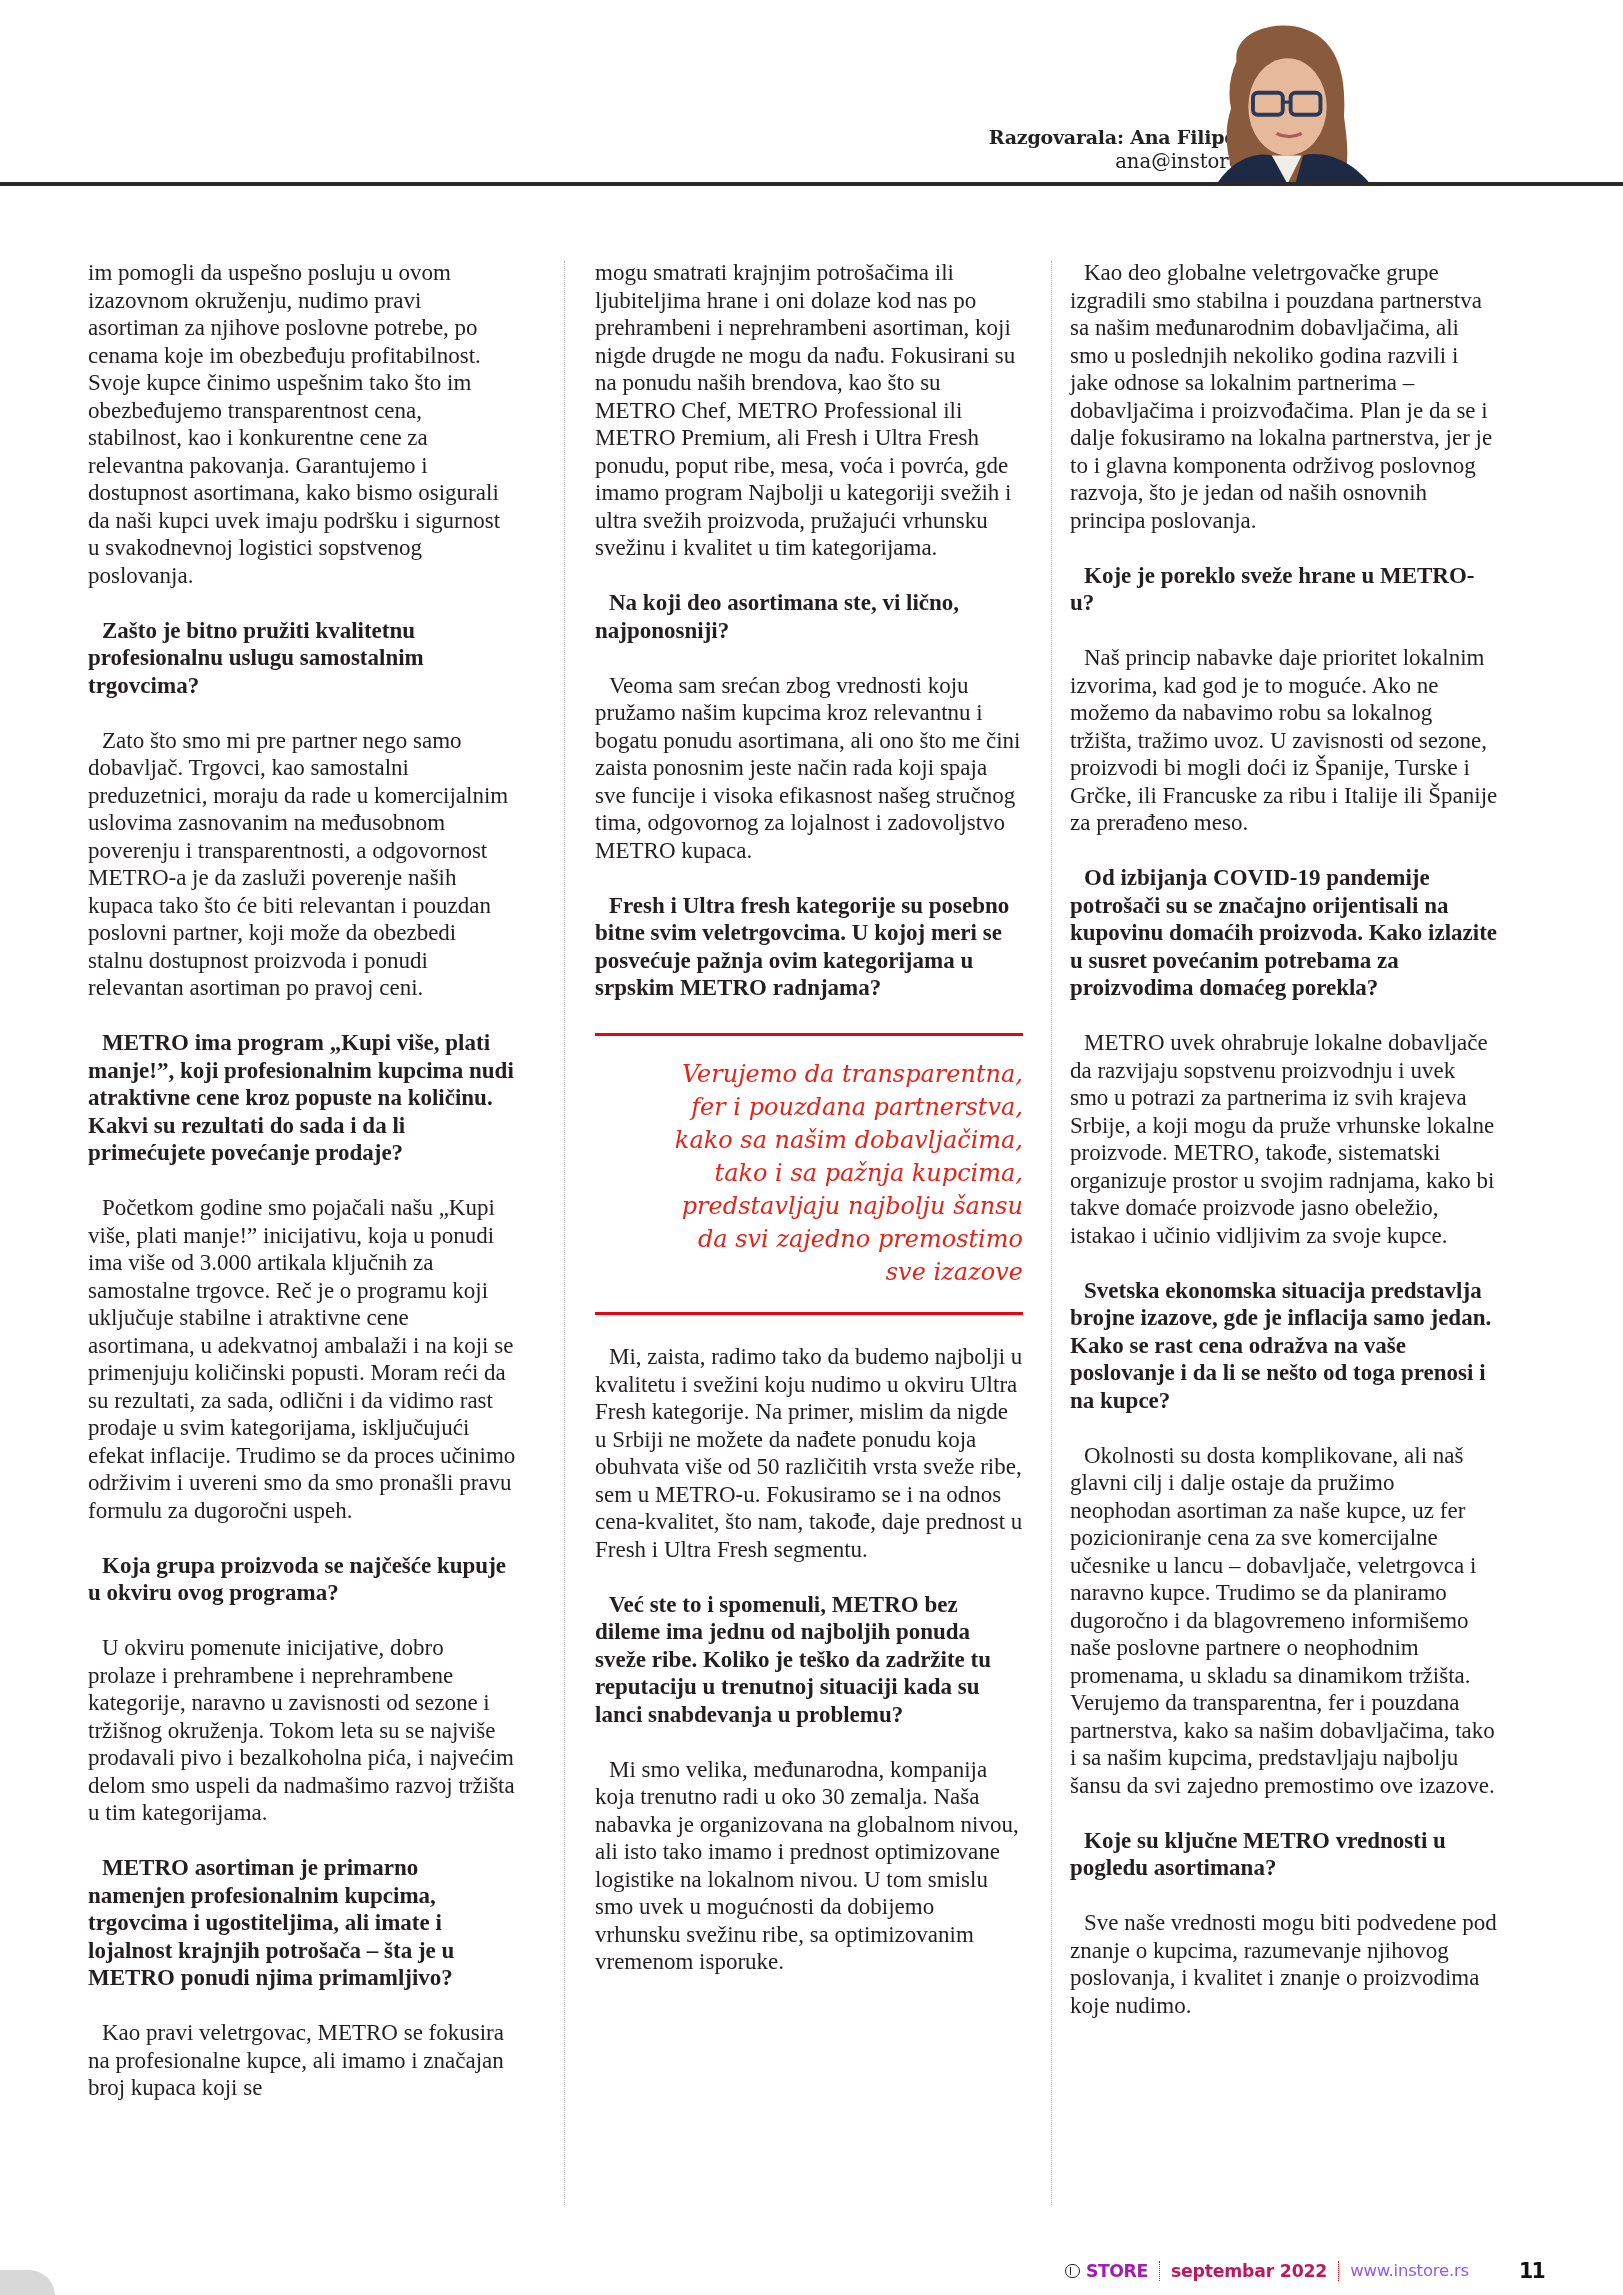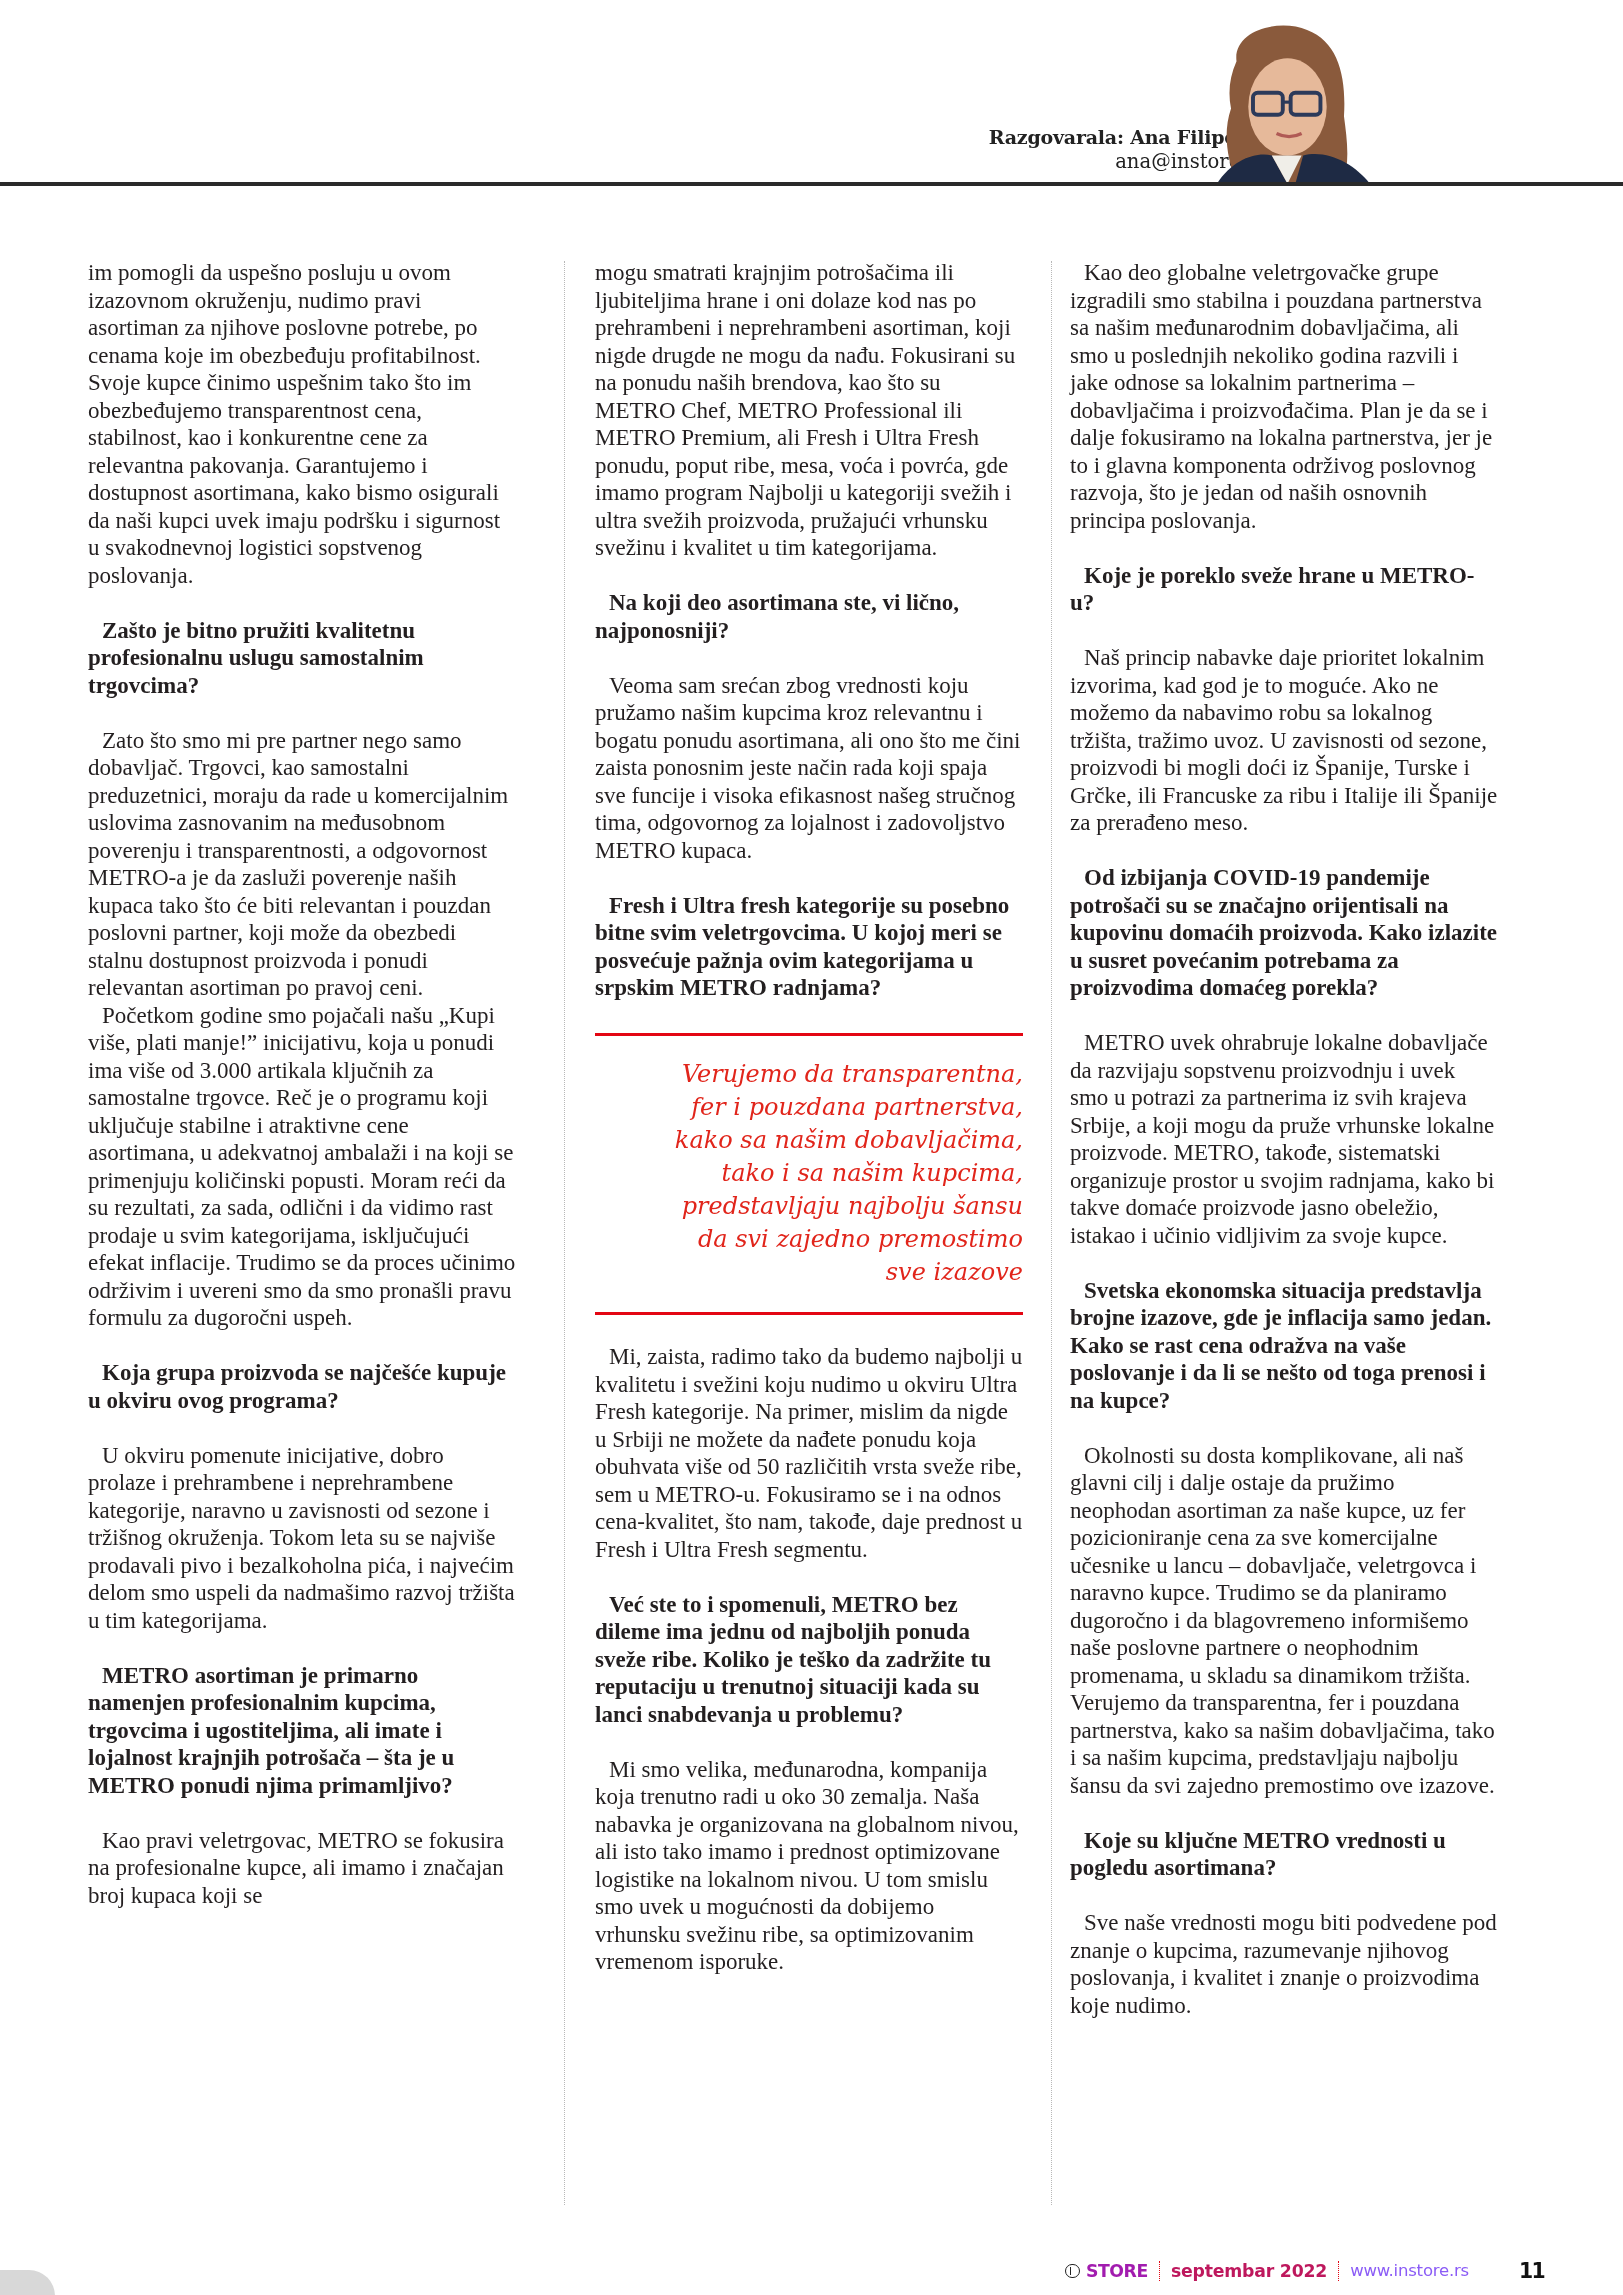--- a/index.html
+++ b/index.html
@@ -75,37 +75,38 @@
 
 <div class="edge-shape" style="top:2270px;height:26px;width:55px;background:#d8d8d8;border-top-right-radius:31px;"></div>
 
 <div class="divider divider-1"></div>
 <div class="divider divider-2"></div>
 
 <div class="col col-1">
   <p>im pomogli da uspešno posluju u ovom izazovnom okruženju, nudimo pravi asortiman za njihove poslovne potrebe, po cenama koje im obezbeđuju profitabilnost. Svoje kupce činimo uspešnim tako što im obezbeđujemo transparentnost cena, stabilnost, kao i konkurentne cene za relevantna pakovanja. Garantujemo i dostupnost asortimana, kako bismo osigurali da naši kupci uvek imaju podršku i sigurnost u svakodnevnoj logistici sopstvenog poslovanja.</p>
   <p class="q">Zašto je bitno pružiti kvalitetnu profesionalnu uslugu samostalnim trgovcima?</p>
   <p class="indent">Zato što smo mi pre partner nego samo dobavljač. Trgovci, kao samostalni preduzetnici, moraju da rade u komercijalnim uslovima zasnovanim na međusobnom poverenju i transparentnosti, a odgovornost METRO-a je da zasluži poverenje naših kupaca tako što će biti relevantan i pouzdan poslovni partner, koji može da obezbedi stalnu dostupnost proizvoda i ponudi relevantan asortiman po pravoj ceni.</p>
+  <p class="q">METRO ima program „Kupi više, plati manje!”, koji profesionalnim kupcima nudi atraktivne cene kroz popuste na količinu. Kakvi su rezultati do sada i da li primećujete povećanje prodaje?</p>
   <p class="indent">Početkom godine smo pojačali našu „Kupi više, plati manje!” inicijativu, koja u ponudi ima više od 3.000 artikala ključnih za samostalne trgovce. Reč je o programu koji uključuje stabilne i atraktivne cene asortimana, u adekvatnoj ambalaži i na koji se primenjuju količinski popusti. Moram reći da su rezultati, za sada, odlični i da vidimo rast prodaje u svim kategorijama, isključujući efekat inflacije. Trudimo se da proces učinimo održivim i uvereni smo da smo pronašli pravu formulu za dugoročni uspeh.</p>
   <p class="q">Koja grupa proizvoda se najčešće kupuje u okviru ovog programa?</p>
   <p class="indent">U okviru pomenute inicijative, dobro prolaze i prehrambene i neprehrambene kategorije, naravno u zavisnosti od sezone i tržišnog okruženja. Tokom leta su se najviše prodavali pivo i bezalkoholna pića, i najvećim delom smo uspeli da nadmašimo razvoj tržišta u tim kategorijama.</p>
   <p class="q">METRO asortiman je primarno namenjen profesionalnim kupcima, trgovcima i ugostiteljima, ali imate i lojalnost krajnjih potrošača – šta je u METRO ponudi njima primamljivo?</p>
   <p class="indent">Kao pravi veletrgovac, METRO se fokusira na profesionalne kupce, ali imamo i značajan broj kupaca koji se</p>
 </div>
 
 <div class="col col-2">
   <p>mogu smatrati krajnjim potrošačima ili ljubiteljima hrane i oni dolaze kod nas po prehrambeni i neprehrambeni asortiman, koji nigde drugde ne mogu da nađu. Fokusirani su na ponudu naših brendova, kao što su METRO Chef, METRO Professional ili METRO Premium, ali Fresh i Ultra Fresh ponudu, poput ribe, mesa, voća i povrća, gde imamo program Najbolji u kategoriji svežih i ultra svežih proizvoda, pružajući vrhunsku svežinu i kvalitet u tim kategorijama.</p>
   <p class="q">Na koji deo asortimana ste, vi lično, najponosniji?</p>
   <p class="indent">Veoma sam srećan zbog vrednosti koju pružamo našim kupcima kroz relevantnu i bogatu ponudu asortimana, ali ono što me čini zaista ponosnim jeste način rada koji spaja sve funcije i visoka efikasnost našeg stručnog tima, odgovornog za lojalnost i zadovoljstvo METRO kupaca.</p>
   <p class="q">Fresh i Ultra fresh kategorije su posebno bitne svim veletrgovcima. U kojoj meri se posvećuje pažnja ovim kategorijama u srpskim METRO radnjama?</p>
   <div class="pullquote">
     <span>Verujemo da transparentna,</span>
     <span>fer i pouzdana partnerstva,</span>
     <span>kako sa našim dobavljačima,</span>
-    <span>tako i sa našim kupcima,</span>
+    <span>tako i sa pažnja kupcima,</span>
     <span>predstavljaju najbolju šansu</span>
     <span>da svi zajedno premostimo</span>
     <span>sve izazove</span>
   </div>
   <p class="indent">Mi, zaista, radimo tako da budemo najbolji u kvalitetu i svežini koju nudimo u okviru Ultra Fresh kategorije. Na primer, mislim da nigde u Srbiji ne možete da nađete ponudu koja obuhvata više od 50 različitih vrsta sveže ribe, sem u METRO-u. Fokusiramo se i na odnos cena-kvalitet, što nam, takođe, daje prednost u Fresh i Ultra Fresh segmentu.</p>
   <p class="q">Već ste to i spomenuli, METRO bez dileme ima jednu od najboljih ponuda sveže ribe. Koliko je teško da zadržite tu reputaciju u trenutnoj situaciji kada su lanci snabdevanja u problemu?</p>
   <p class="indent">Mi smo velika, međunarodna, kompanija koja trenutno radi u oko 30 zemalja. Naša nabavka je organizovana na globalnom nivou, ali isto tako imamo i prednost optimizovane logistike na lokalnom nivou. U tom smislu smo uvek u mogućnosti da dobijemo vrhunsku svežinu ribe, sa optimizovanim vremenom isporuke.</p>
 </div>
 
 <div class="col col-3">

